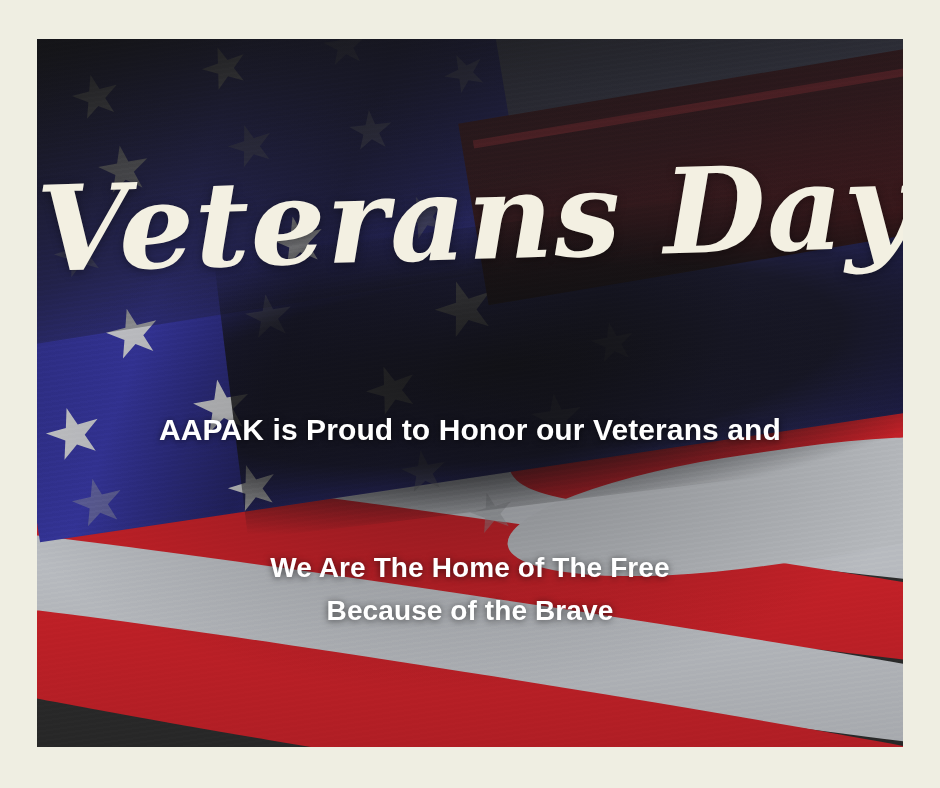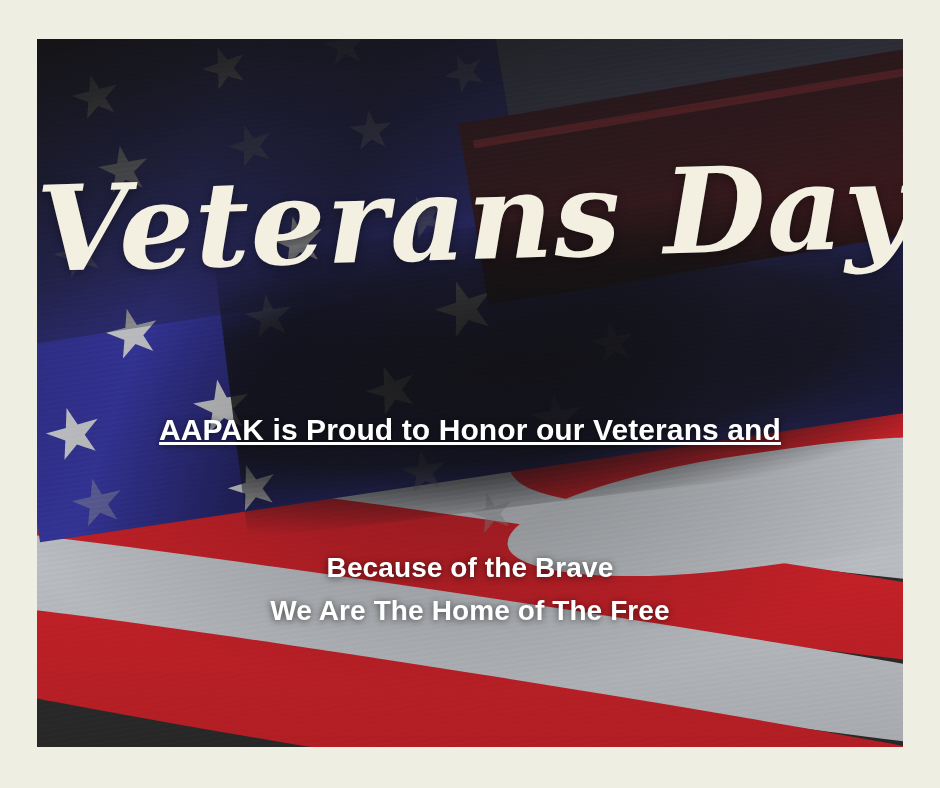--- a/index.html
+++ b/index.html
@@ -166,21 +166,21 @@
     top: 370px;
     text-align: center;
     color: #ffffff;
     font-family: "Liberation Sans", sans-serif;
     font-weight: 700;
     font-size: 30px;
     line-height: 1.42;
     letter-spacing: 0.1px;
     text-shadow: 0 1px 6px rgba(0,0,0,0.55);
   }
-  .headline .ln { display: block; text-decoration: underline; }
+  .headline .ln { display: block; }
 
   .subline {
     position: absolute;
     left: 0; right: 0;
     top: 508px;
     text-align: center;
     color: #ffffff;
     font-family: "Liberation Sans", sans-serif;
     font-weight: 700;
     font-size: 28px;
@@ -268,20 +268,20 @@
 
     <div id="text-stack">
 
       <div class="title-script">Veterans Day</div>
 
       <div class="headline">
         <span class="ln">AAPAK is Proud to Honor our Veterans and</span>
       </div>
 
       <div class="subline">
+        <span class="ln">We Are The Home of The Free</span>
         <span class="ln">Because of the Brave</span>
-        <span class="ln">We Are The Home of The Free</span>
       </div>
 
     </div>
 
   </div>
 </div>
 
 </body></html>

